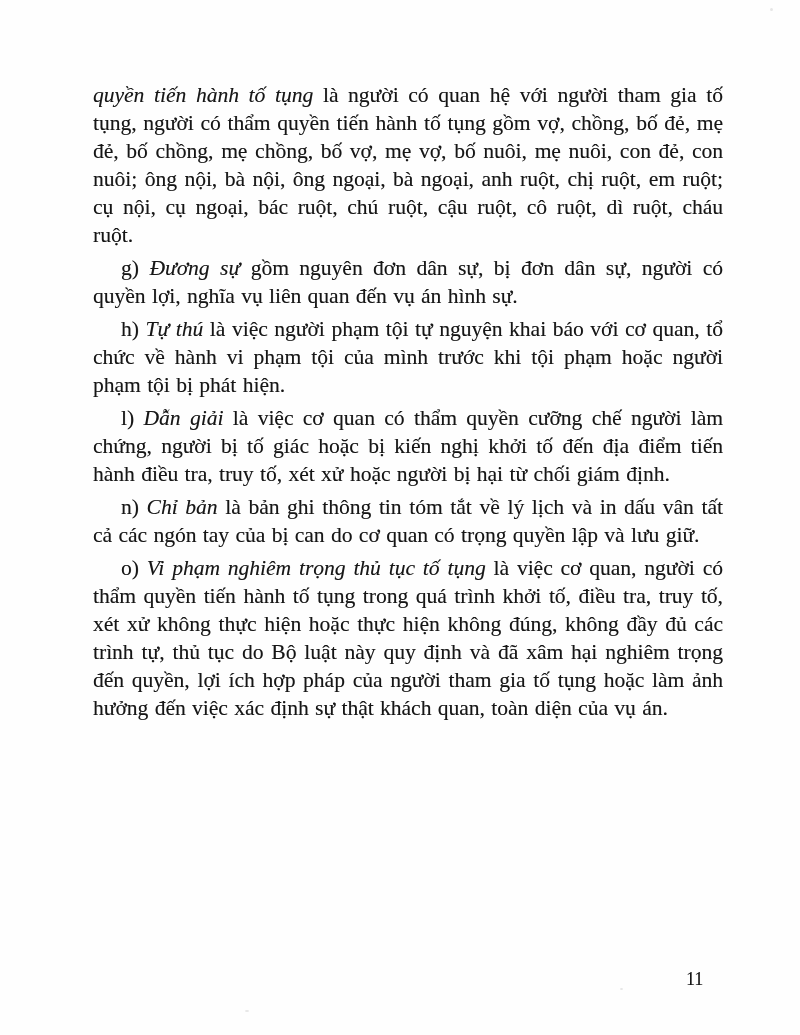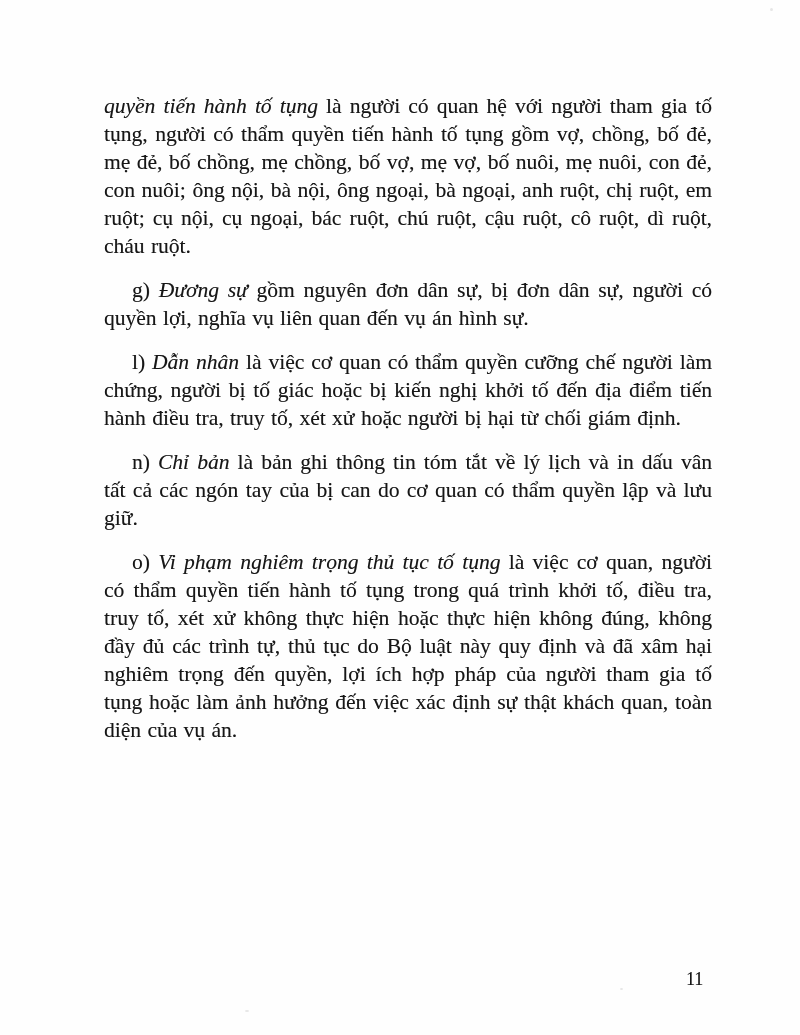--- a/index.html
+++ b/index.html
@@ -21,21 +21,21 @@
     left: 88px;
     top: 76px;
     width: 640px;
     font-size: 21.5px;
     line-height: 28px;
     text-align: justify;
     text-shadow: 0.25px 0.25px 0 rgba(0,0,0,0.38);
     word-spacing: 1px;
   }
   .para {
-    margin: 16px;
+    margin: 5px;
     text-indent: 28px;
   }
   .para.continued {
     text-indent: 0;
   }
   .term {
     font-style: italic;
   }
   .page-number {
     position: absolute;
@@ -58,27 +58,28 @@
 </head>
 <body>
 
 <div class="page">
   <div class="text-block">
 
     <p class="para continued"><span class="term">quyền tiến hành tố tụng</span><span> là người có quan hệ với người tham gia tố tụng, người có thẩm quyền tiến hành tố tụng gồm vợ, chồng, bố đẻ, mẹ đẻ, bố chồng, mẹ chồng, bố vợ, mẹ vợ, bố nuôi, mẹ nuôi, con đẻ, con nuôi; ông nội, bà nội, ông ngoại, bà ngoại, anh ruột, chị ruột, em ruột; cụ nội, cụ ngoại, bác ruột, chú ruột, cậu ruột, cô ruột, dì ruột, cháu ruột.</span></p>
 
     <p class="para"><span>g) </span><span class="term">Đương sự</span><span> gồm nguyên đơn dân sự, bị đơn dân sự, người có quyền lợi, nghĩa vụ liên quan đến vụ án hình sự.</span></p>
 
+    <p class="para"><span>h) </span><span class="term">Tự thú</span><span> là việc người phạm tội tự nguyện khai báo với cơ quan, tổ chức về hành vi phạm tội của mình trước khi tội phạm hoặc người phạm tội bị phát hiện.</span></p>
 
 
 
-    <p class="para"><span>l) </span><span class="term">Dẫn nhân</span><span> là việc cơ quan có thẩm quyền cưỡng chế người làm chứng, người bị tố giác hoặc bị kiến nghị khởi tố đến địa điểm tiến hành điều tra, truy tố, xét xử hoặc người bị hại từ chối giám định.</span></p>
+    <p class="para"><span>l) </span><span class="term">Dẫn giải</span><span> là việc cơ quan có thẩm quyền cưỡng chế người làm chứng, người bị tố giác hoặc bị kiến nghị khởi tố đến địa điểm tiến hành điều tra, truy tố, xét xử hoặc người bị hại từ chối giám định.</span></p>
 
 
-    <p class="para"><span>n) </span><span class="term">Chỉ bản</span><span> là bản ghi thông tin tóm tắt về lý lịch và in dấu vân tất cả các ngón tay của bị can do cơ quan có thẩm quyền lập và lưu giữ.</span></p>
+    <p class="para"><span>n) </span><span class="term">Chỉ bản</span><span> là bản ghi thông tin tóm tắt về lý lịch và in dấu vân tất cả các ngón tay của bị can do cơ quan có trọng quyền lập và lưu giữ.</span></p>
 
     <p class="para"><span>o) </span><span class="term">Vi phạm nghiêm trọng thủ tục tố tụng</span><span> là việc cơ quan, người có thẩm quyền tiến hành tố tụng trong quá trình khởi tố, điều tra, truy tố, xét xử không thực hiện hoặc thực hiện không đúng, không đầy đủ các trình tự, thủ tục do Bộ luật này quy định và đã xâm hại nghiêm trọng đến quyền, lợi ích hợp pháp của người tham gia tố tụng hoặc làm ảnh hưởng đến việc xác định sự thật khách quan, toàn diện của vụ án.</span></p>
 
   </div>
 
   <div class="page-number">11</div>
 
   <div class="speckle sp1"></div>
   <div class="speckle sp2"></div>
   <div class="speckle sp3"></div>

